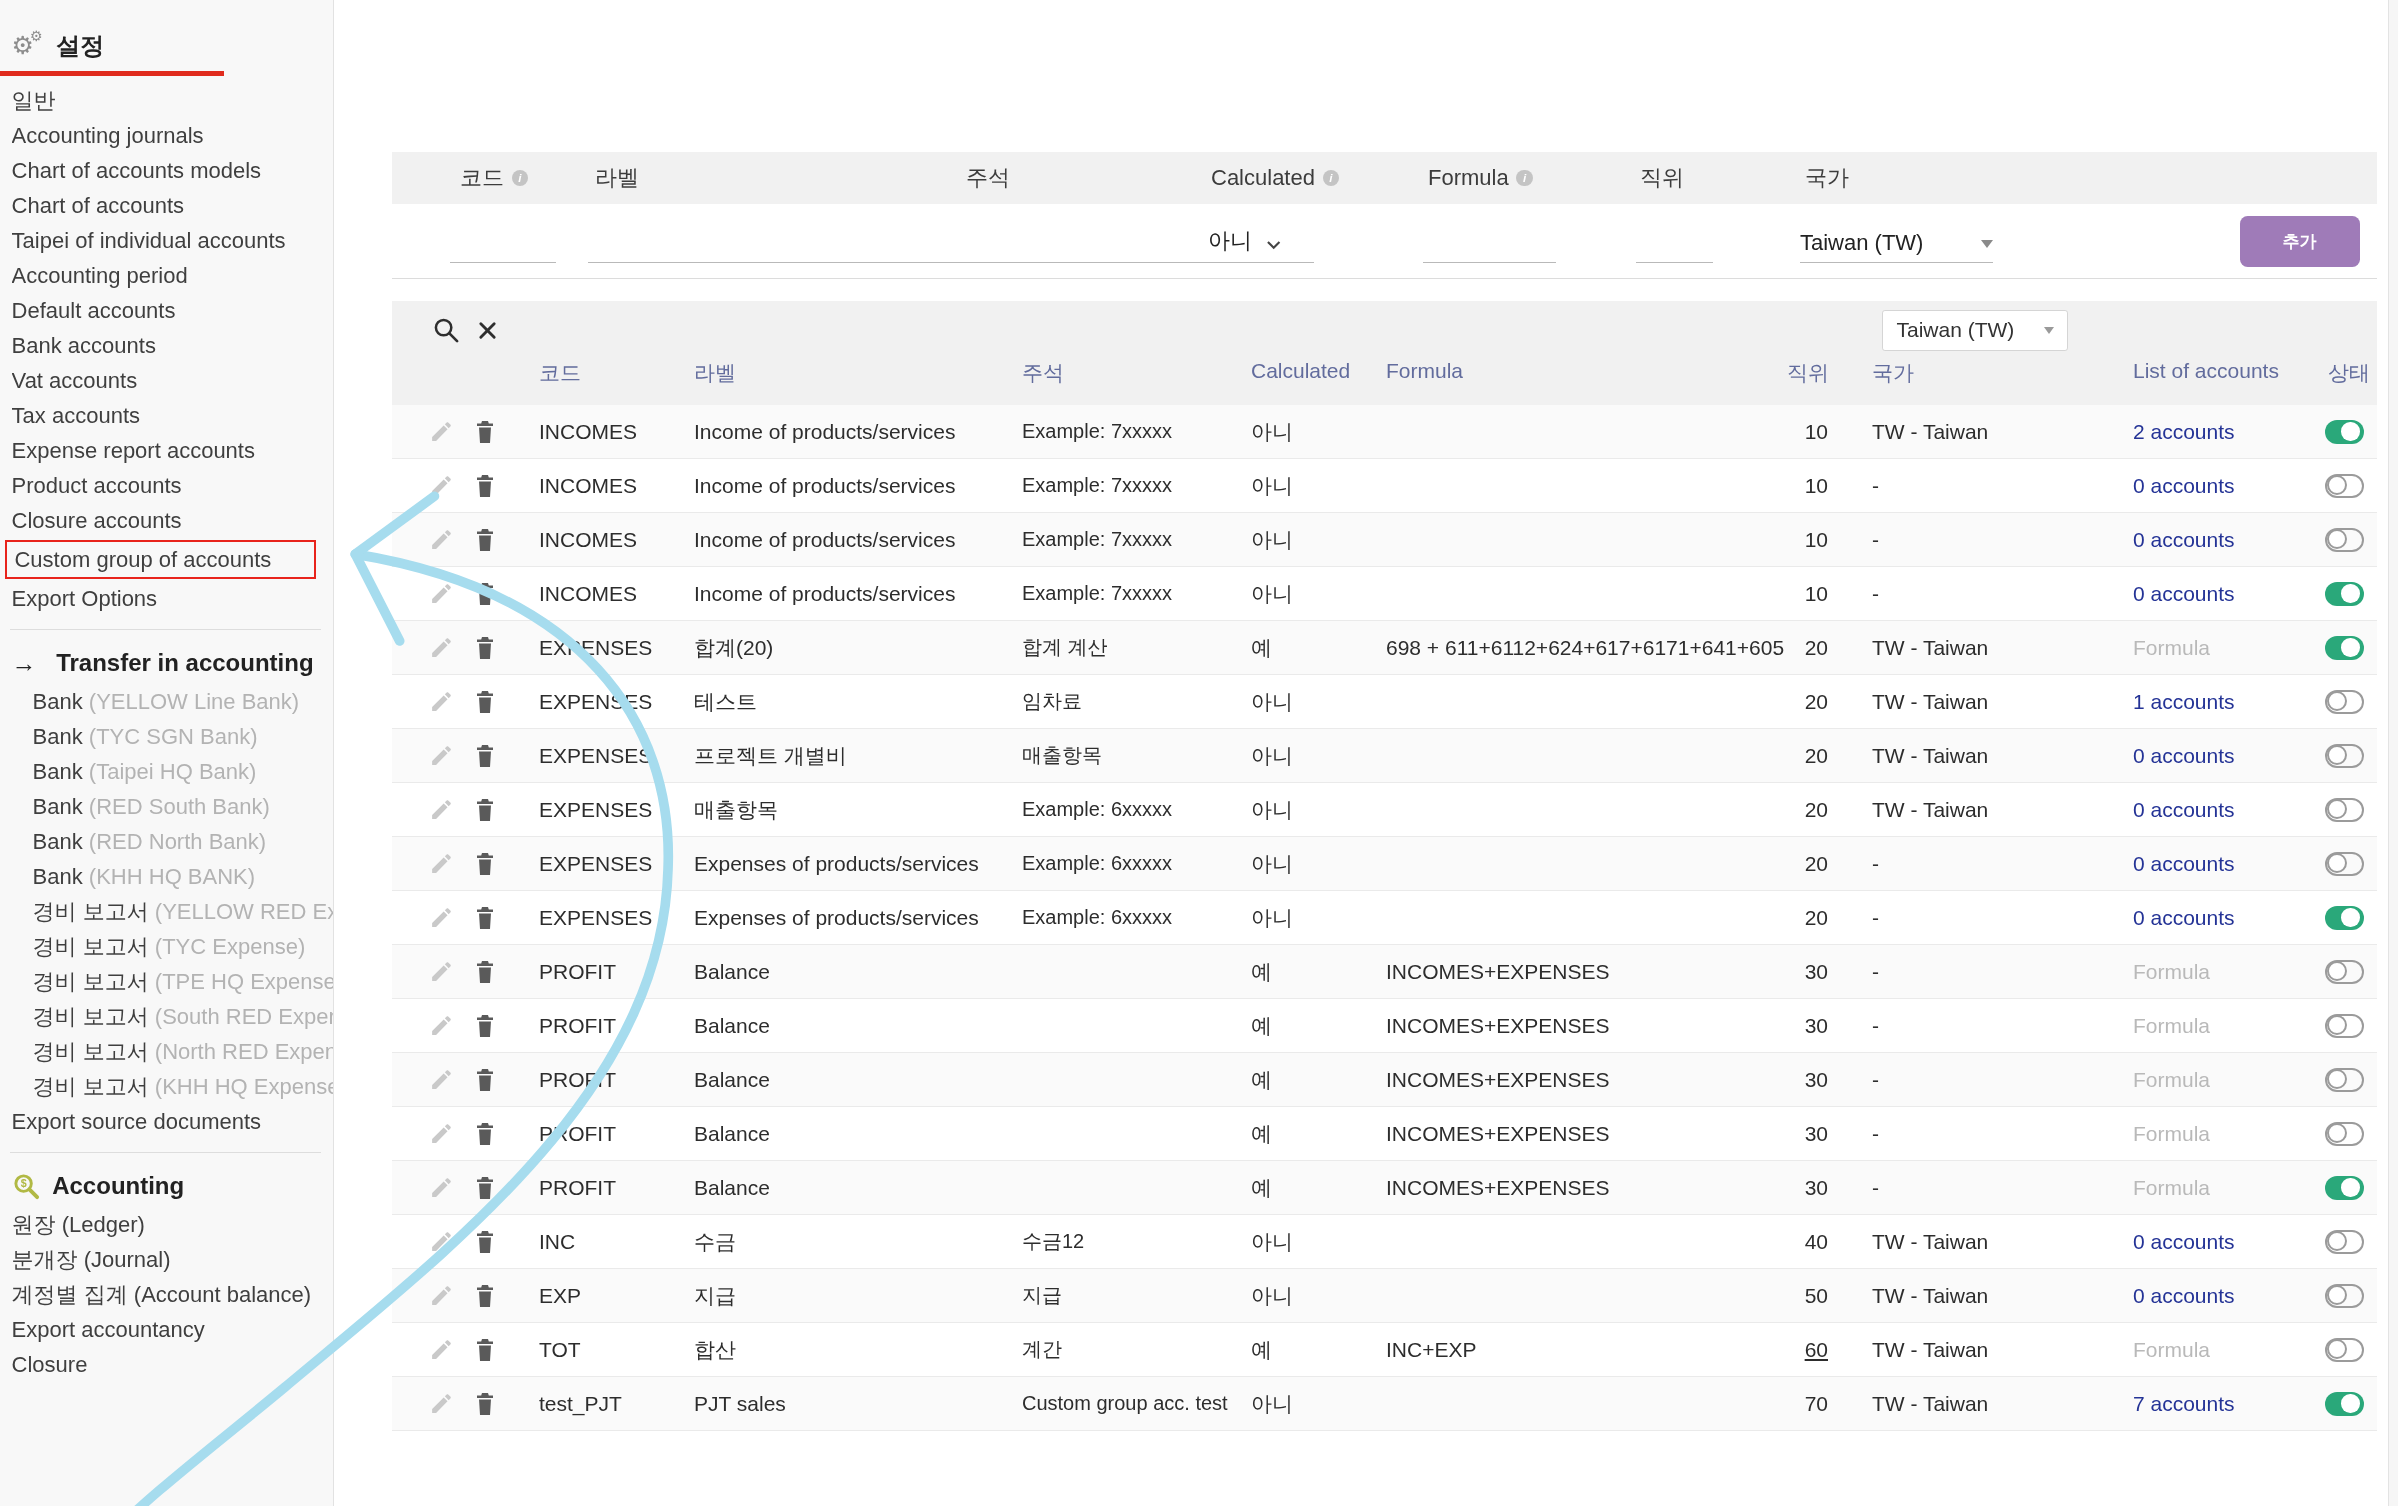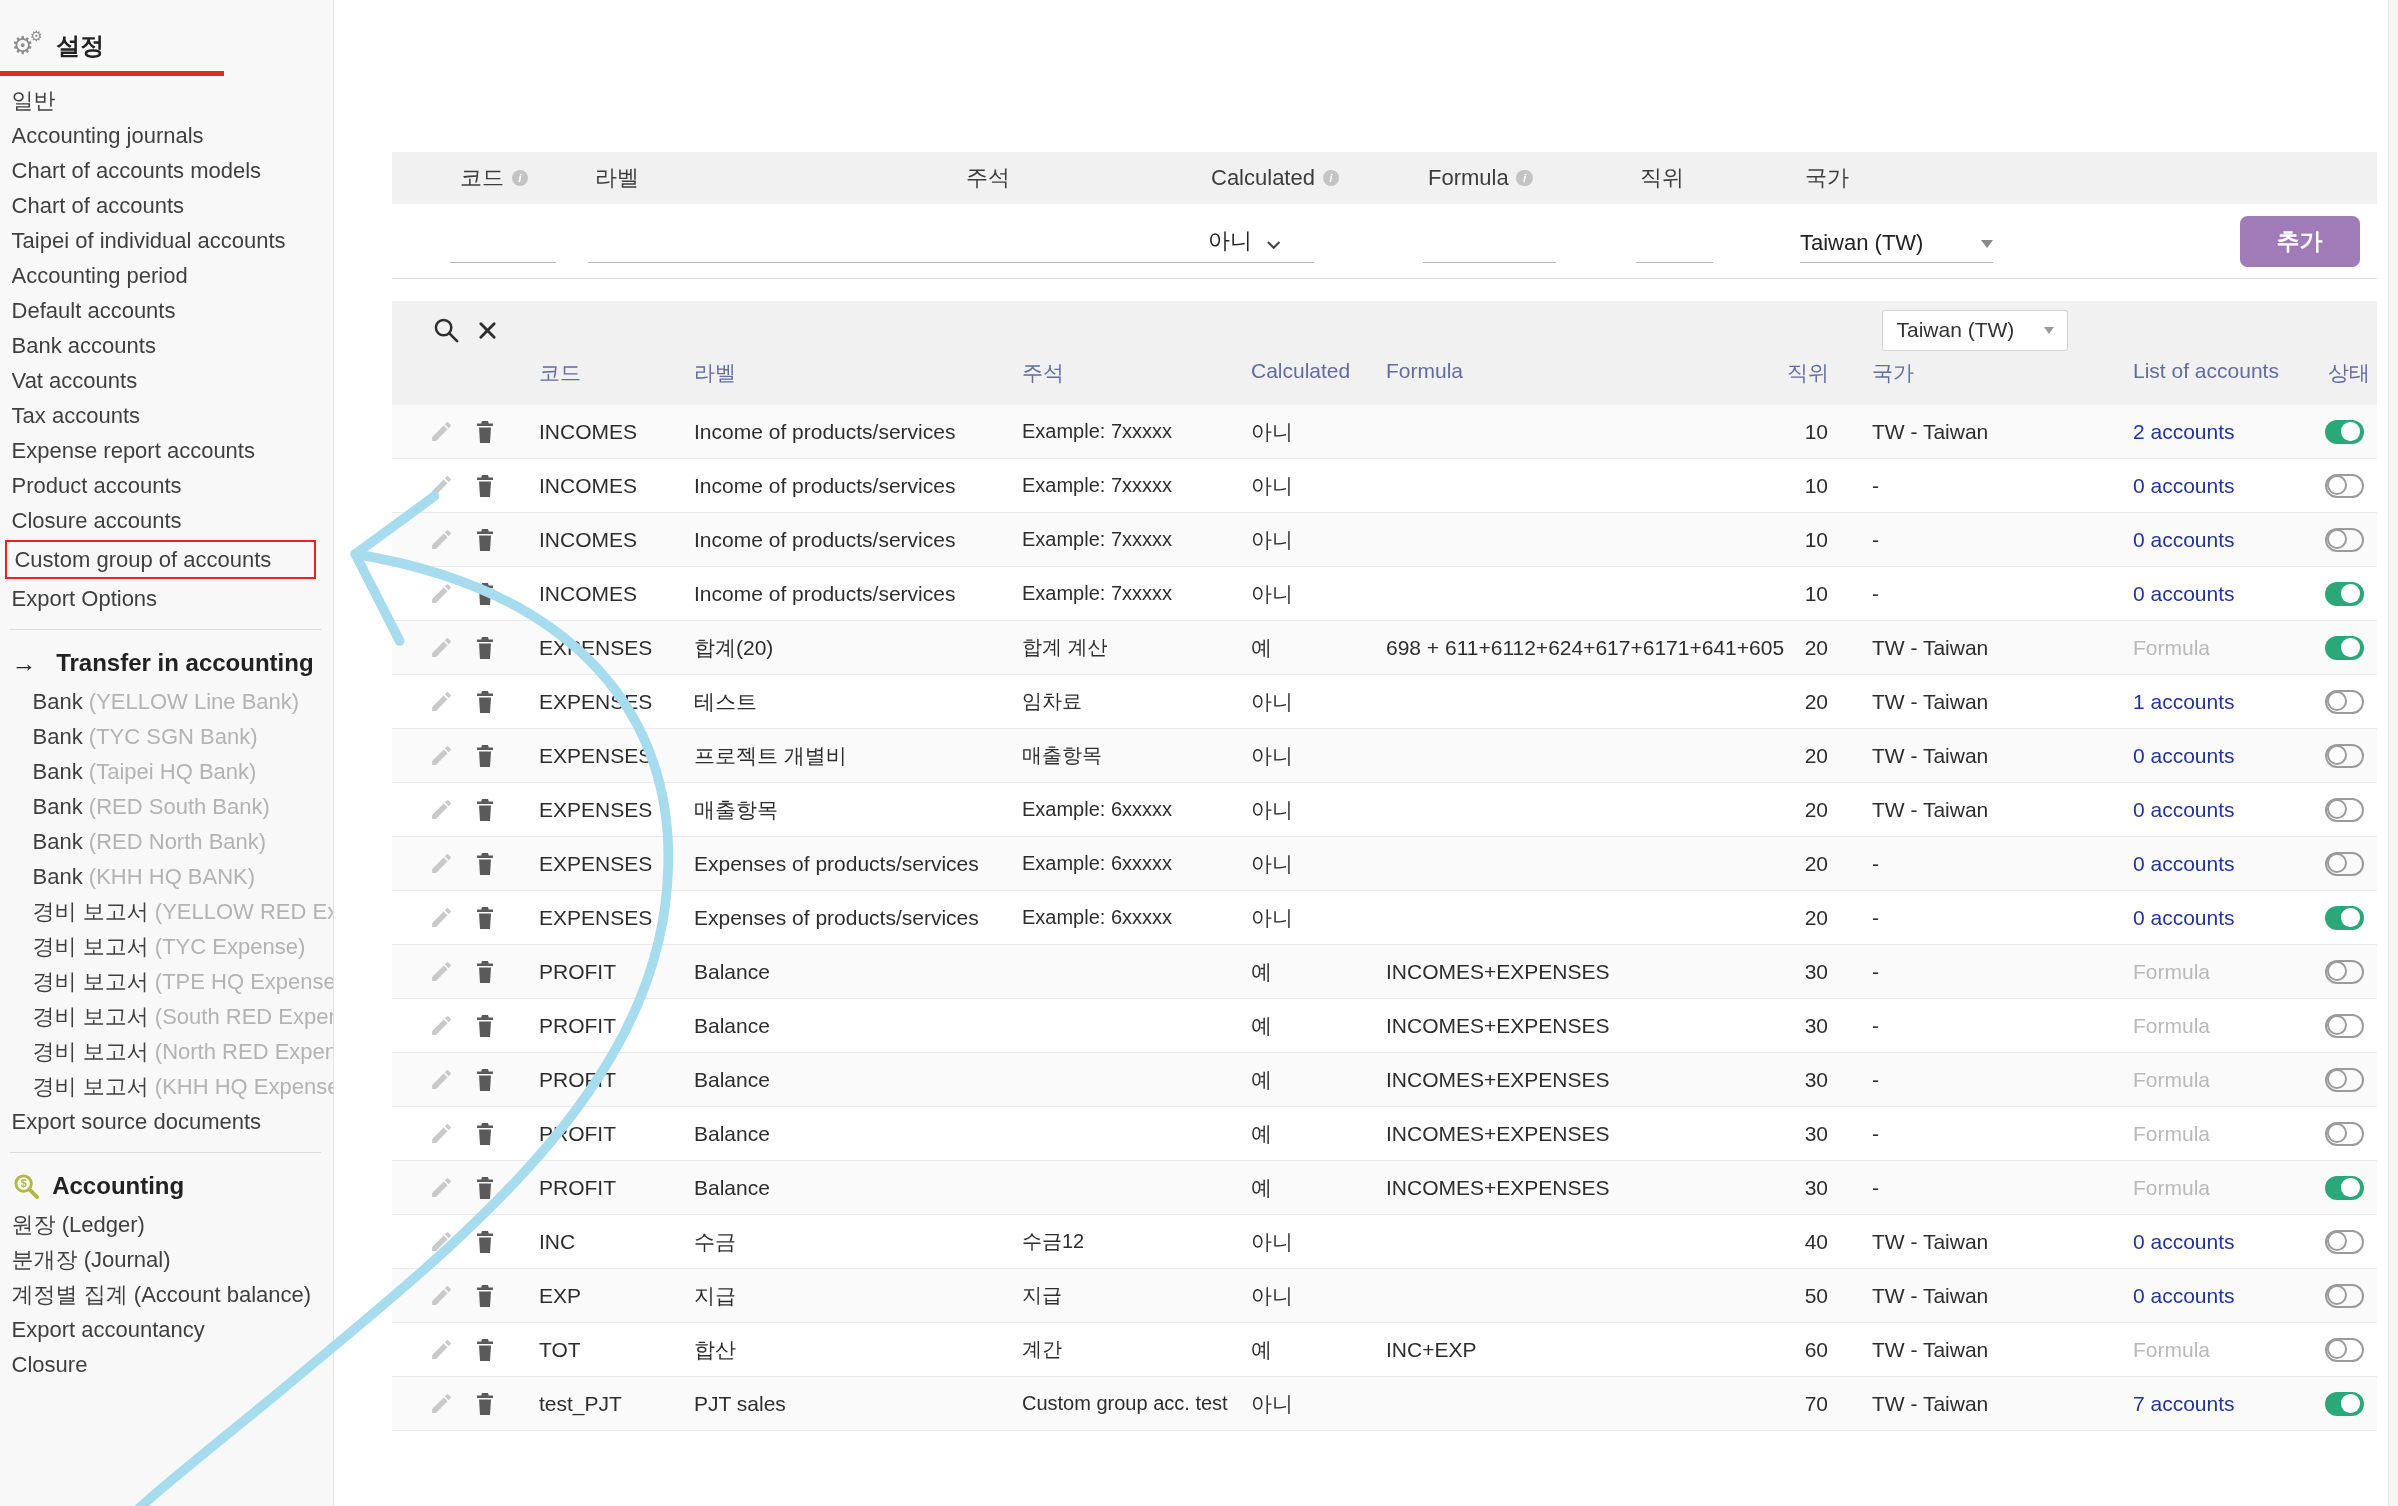--- a/index.html
+++ b/index.html
@@ -46,21 +46,21 @@
                text-align:center; font-style:italic; font-weight:bold; }
   .form-inputs { position:relative; height:75px; background:#fff; border-bottom:1px solid #dcdcdc; }
   .uinput { position:absolute; bottom:15.4px; height:33px; border:none; outline:none;
             border-bottom:1px solid #b9b9b9; background:transparent; font-size:22px; color:#333; }
   .fselect { position:absolute; bottom:15.4px; display:flex; align-items:flex-end; gap:13.5px;
              border-bottom:1px solid #b9b9b9; font-size:22px; color:#222; padding-bottom:5.8px; }
   .chev { width:15.4px; height:9.7px; margin-bottom:5.8px; }
   .tri-down { width:0; height:0; border-left:6.8px solid transparent; border-right:6.8px solid transparent;
               border-top:8.7px solid #8a8a8a; margin-bottom:7.7px; }
   .add-btn { position:absolute; right:17.4px; top:11.6px; width:120px; height:51px;
-             background:#9f7bb8; color:#fff; font-size:23px; font-weight:bold;
+             background:#9f7bb8; color:#fff; font-size:17px; font-weight:bold;
              border:none; border-radius:7.7px; cursor:pointer; }
 
   
   .table-block { position:absolute; left:57px; top:301px; width:1985px; }
   .ttoolbar { position:relative; height:58px; background:#f1f1f1; }
   .search-icon { position:absolute; left:41px; top:16.4px; }
   .clear-icon { position:absolute; left:85px; top:19.3px; }
   .toolbar-select { position:absolute; left:1490px; top:8.7px; width:186px; height:41px;
                     background:#fff; border:1px solid #d5d5d5; border-radius:2.9px;
                     display:flex; align-items:center; justify-content:space-between;
@@ -668,21 +668,21 @@
               <svg width="24" height="26" viewBox="0 0 24 26">
                 <path d="M9 2h6l.8 2.5H20v2.6H4V4.5h4.2L9 2z" fill="#5a5a5a"></path>
                 <path d="M6 8.6h12l-1 15.4H7L6 8.6z" fill="#5a5a5a"></path>
               </svg>
             </div>
             <div class="cell " style="left: 147px;">TOT</div>
             <div class="cell " style="left: 302px;">합산</div>
             <div class="cell note" style="left: 630px;">계간</div>
             <div class="cell " style="left: 859px;">예</div>
             <div class="cell " style="left: 994px;">INC+EXP</div>
-            <div class="cell pos" style="left: 1359px; width: 77px;">60</div>
+            <div class="cell pos" style="left: 1359px; width: 77px; text-decoration: underline;">60</div>
             <div class="cell " style="left: 1480px;">TW - Taiwan</div>
             <a class="cell accounts-formula" style="left: 1741px;">Formula</a>
             <div class="toggle off" style="position: absolute; left: 1933px; top: 14.5px;">
               <span class="knob"></span>
             </div>
           </div>
           <div class="trow">
             <div class="cell icon-btn" style="left: 37px;">
               <svg width="25" height="25" viewBox="0 0 24 24">
                 <path d="M3 17.2V21h3.8L17.8 9.9l-3.7-3.7L3 17.2z M20.7 7c.4-.4.4-1 0-1.4l-2.3-2.3c-.4-.4-1-.4-1.4 0l-1.8 1.8 3.7 3.7L20.7 7z" fill="#c9c9c9"></path>

